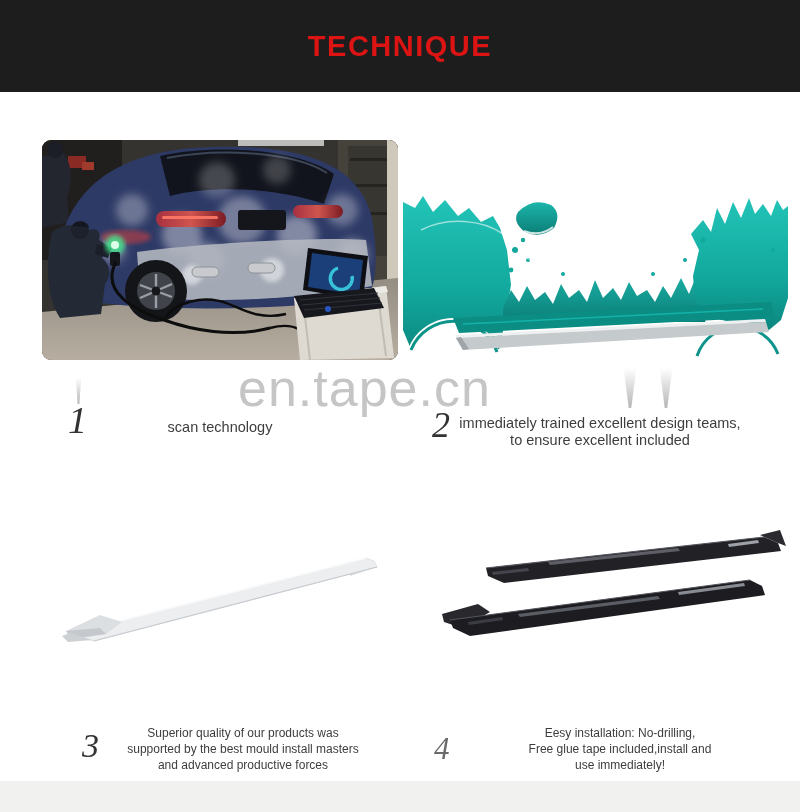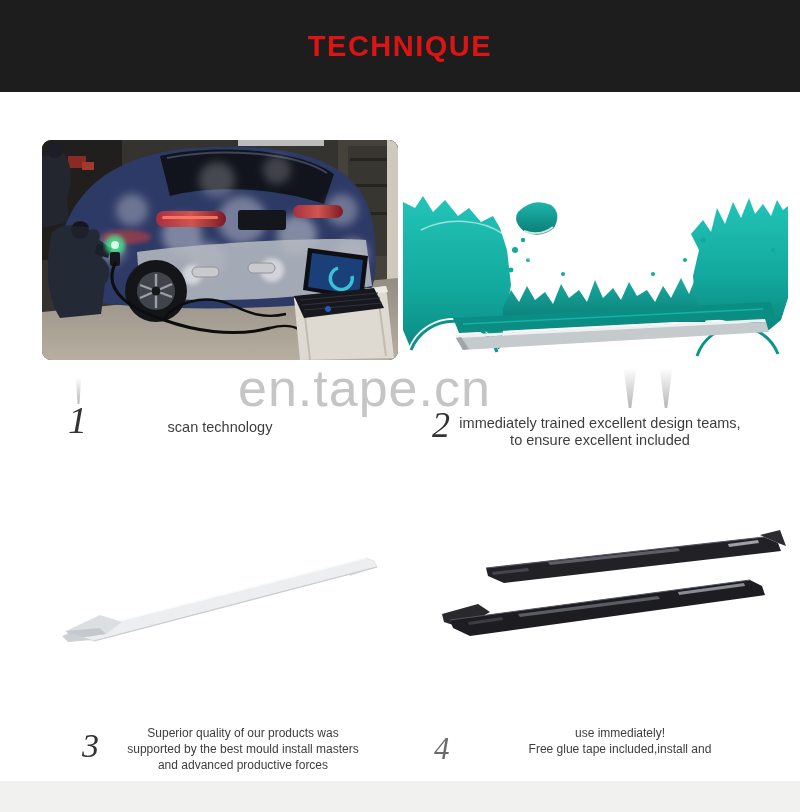--- a/index.html
+++ b/index.html
@@ -267,19 +267,20 @@
 
   <div class="stepnum" id="num3">3</div>
   <div class="caption" id="cap3">
     <div>Superior quality of our products was</div>
     <div>supported by the best mould install masters</div>
     <div>and advanced productive forces</div>
   </div>
 
   <div class="stepnum" id="num4">4</div>
   <div class="caption" id="cap4">
+    <div>Eesy installation: No-drilling,</div>
+    <div>Free glue tape included,install and</div>
     <div>use immediately!</div>
-    <div>Free glue tape included,install and</div>
   </div>
 
   <div id="footer-band"></div>
 
 </div>
 
 </body></html>

